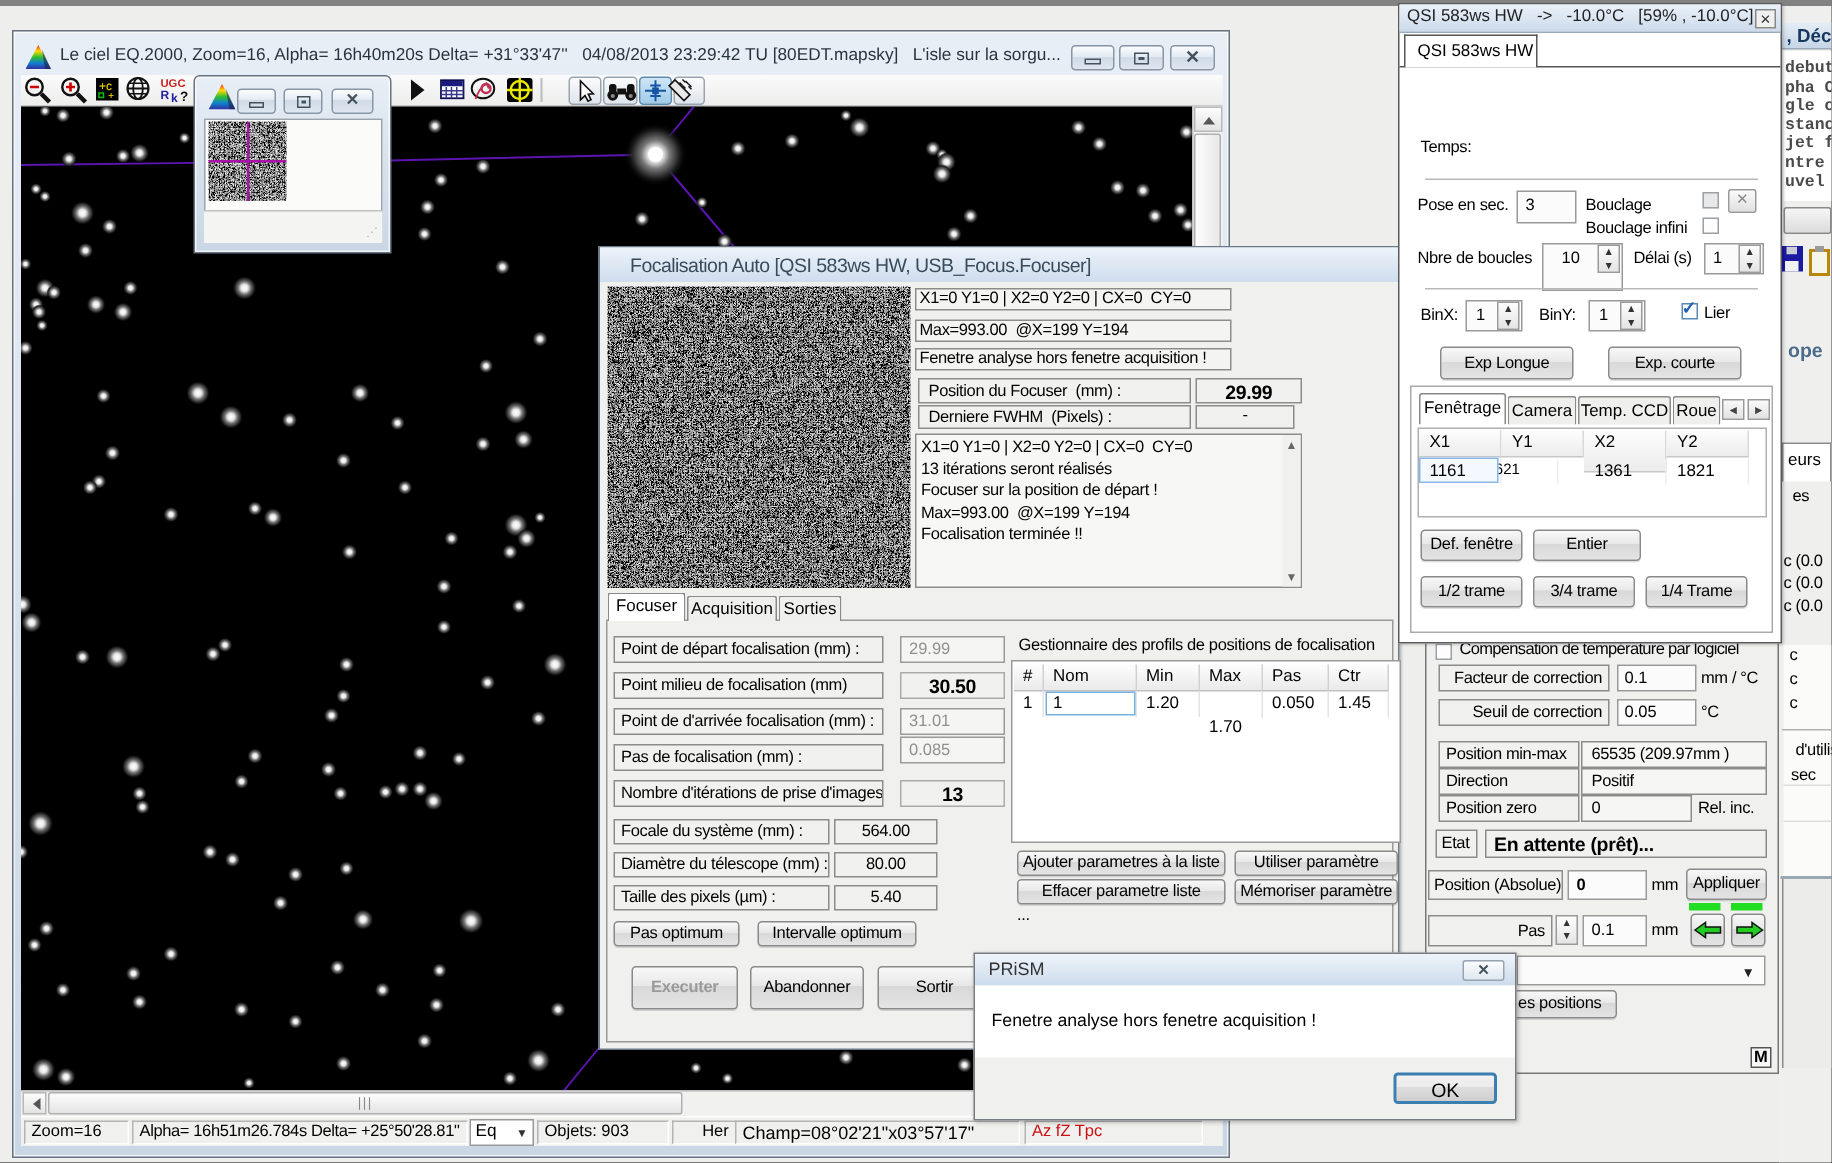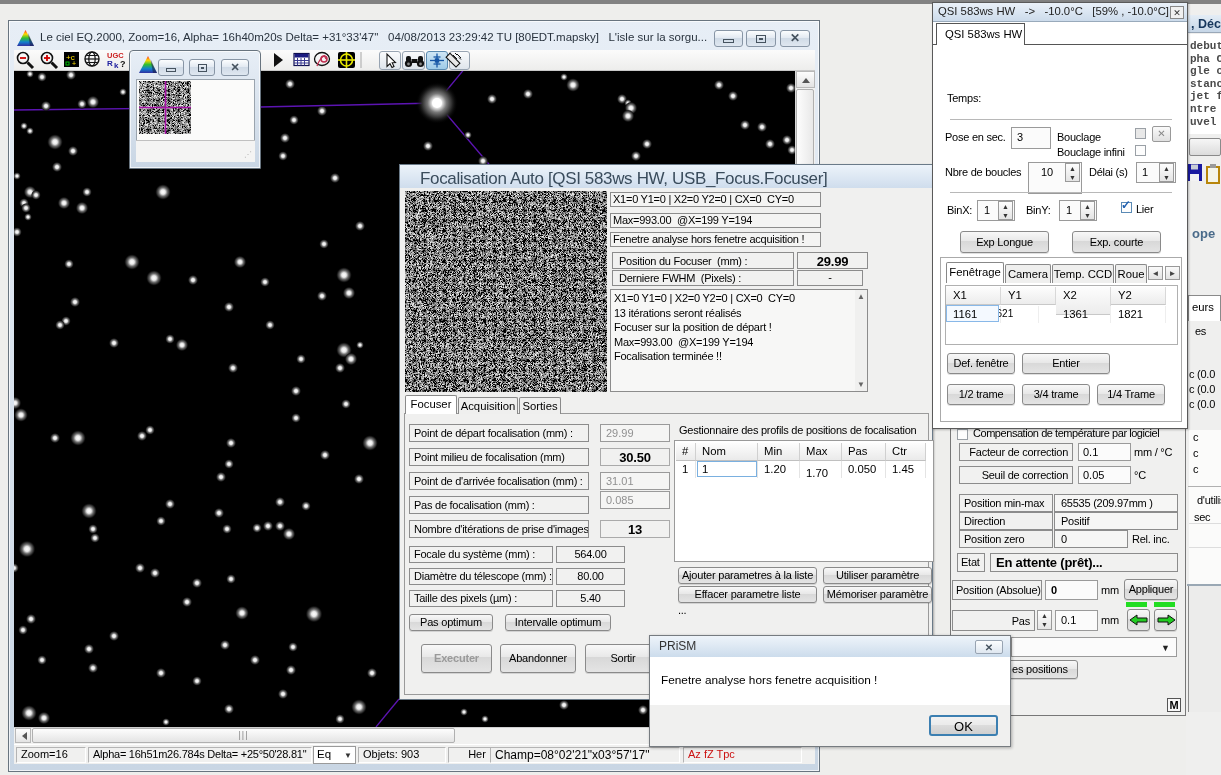--- a/index.html
+++ b/index.html
@@ -411,21 +411,21 @@
 <div class="btn" style="left:1154px;top:609px;width:23px;height:22px;padding-top:3px"><svg width="20" height="14" xmlns="http://www.w3.org/2000/svg">
       <polygon points="19,7 12,2 12,5 2,5 2,9 12,9 12,12" fill="#22cc22" stroke="#111" stroke-width="1"></polygon>
     </svg></div>
 <div class="inp" style="left:1011px;top:637px;width:166px;height:20px">
     <span style="position:absolute;right:6px;top:5px;font-size:9px;color:#222">▼</span>
   </div>
 <div class="btn" style="left:1008px;top:660px;width:70px;height:19px;padding-top:2px;text-align:left;padding-left:3px">es positions</div>
 <div class="abs" style="left:1167px;top:698px;width:14px;height:14px;border:1px solid #555;background:#f8f8f8;font-size:11px;font-weight:bold;text-align:center;line-height:13px">M</div>
 <div class="abs" style="left:399px;top:164px;width:534px;height:536px;background:#f0f0ef;border:1px solid #6a7a88;box-shadow:1px 1px 2px rgba(0,0,0,.3)"></div>
 <div class="abs" style="left:400px;top:165px;width:532px;height:23px;background:linear-gradient(#ecf3fa,#cfdded)"></div>
-<div class="abs" style="left:420px;top:169px;font-size:17px;letter-spacing:-0.35px;color:#3a4c5c;white-space:nowrap">Focalisation Auto [QSI 583ws HW, USB_Focus.Focuser]</div>
+<div class="abs" style="left:420px;top:169px;font-size:13px;letter-spacing:-0.35px;color:#3a4c5c;white-space:nowrap">Focalisation Auto [QSI 583ws HW, USB_Focus.Focuser]</div>
 <svg class="abs" style="left:405px;top:191px" width="202" height="201" xmlns="http://www.w3.org/2000/svg">
 <filter id="nz2" x="0" y="0" width="100%" height="100%">
       <feTurbulence type="turbulence" baseFrequency="0.9" numOctaves="3" seed="7"></feTurbulence>
       <feColorMatrix type="matrix" values="1.9 0 0 0 -0.33 1.9 0 0 0 -0.33 1.9 0 0 0 -0.33 0 0 0 0 1"></feColorMatrix>
     </filter>
 <rect width="202" height="201" filter="url(#nz2)"></rect>
   </svg>
 <div class="field" style="left:610px;top:192px;width:211px;height:15px;background:#f4f4f3;padding:0 0 0 2px">X1=0 Y1=0 | X2=0 Y2=0 | CX=0&nbsp; CY=0</div>
 <div class="field" style="left:610px;top:213px;width:211px;height:15px;background:#f4f4f3;padding:0 0 0 2px">Max=993.00&nbsp; @X=199 Y=194</div>
 <div class="field" style="left:610px;top:232px;width:211px;height:15px;background:#f4f4f3;padding:0 0 0 2px">Fenetre analyse hors fenetre acquisition !</div>
@@ -467,21 +467,21 @@
 <div class="abs" style="left:674px;top:440px;width:260px;height:122px;background:#fff;border:1px solid #9a9a9a"></div>
 <div class="abs" style="left:676px;top:443px;width:20px;height:18px;background:linear-gradient(#fdfdfd,#eaeaea);border-right:1px solid #d0d0d0;border-bottom:1px solid #c0c0c0;font-size:11.3px;padding:2px 0 0 6px">#</div>
 <div class="abs" style="left:696px;top:443px;width:62px;height:18px;background:linear-gradient(#fdfdfd,#eaeaea);border-right:1px solid #d0d0d0;border-bottom:1px solid #c0c0c0;font-size:11.3px;padding:2px 0 0 6px">Nom</div>
 <div class="abs" style="left:758px;top:443px;width:42px;height:18px;background:linear-gradient(#fdfdfd,#eaeaea);border-right:1px solid #d0d0d0;border-bottom:1px solid #c0c0c0;font-size:11.3px;padding:2px 0 0 6px">Min</div>
 <div class="abs" style="left:800px;top:443px;width:42px;height:18px;background:linear-gradient(#fdfdfd,#eaeaea);border-right:1px solid #d0d0d0;border-bottom:1px solid #c0c0c0;font-size:11.3px;padding:2px 0 0 6px">Max</div>
 <div class="abs" style="left:842px;top:443px;width:44px;height:18px;background:linear-gradient(#fdfdfd,#eaeaea);border-right:1px solid #d0d0d0;border-bottom:1px solid #c0c0c0;font-size:11.3px;padding:2px 0 0 6px">Pas</div>
 <div class="abs" style="left:886px;top:443px;width:40px;height:18px;background:linear-gradient(#fdfdfd,#eaeaea);border-right:1px solid #d0d0d0;border-bottom:1px solid #c0c0c0;font-size:11.3px;padding:2px 0 0 6px">Ctr</div>
 <div class="abs" style="left:676px;top:461px;width:20px;height:17px;font-size:11.3px;padding:2px 0 0 6px;border-right:1px solid #e4e4e4">1</div>
 <div class="abs" style="left:696px;top:461px;width:62px;height:17px;font-size:11.3px;padding:2px 0 0 6px;border-right:1px solid #e4e4e4">1</div>
 <div class="abs" style="left:758px;top:461px;width:42px;height:17px;font-size:11.3px;padding:2px 0 0 6px;border-right:1px solid #e4e4e4">1.20</div>
-<div class="abs" style="left:800px;top:461px;width:42px;height:17px;font-size:11.3px;padding:6px 0 0 6px;border-right:1px solid #e4e4e4">1.70</div>
+<div class="abs" style="left:800px;top:461px;width:42px;height:17px;font-size:11.3px;padding:18px 0 0 6px;border-right:1px solid #e4e4e4">1.70</div>
 <div class="abs" style="left:842px;top:461px;width:44px;height:17px;font-size:11.3px;padding:2px 0 0 6px;border-right:1px solid #e4e4e4">0.050</div>
 <div class="abs" style="left:886px;top:461px;width:40px;height:17px;font-size:11.3px;padding:2px 0 0 6px;border-right:1px solid #e4e4e4">1.45</div>
 <div class="abs" style="left:697px;top:461px;width:60px;height:16px;border:1px solid #7ab0e0"></div>
 <div class="btn" style="left:678px;top:567px;width:139px;height:17px;padding-top:1px">Ajouter parametres à la liste</div>
 <div class="btn" style="left:823px;top:567px;width:109px;height:17px;padding-top:1px">Utiliser paramètre</div>
 <div class="btn" style="left:678px;top:586px;width:139px;height:17px;padding-top:1px">Effacer parametre liste</div>
 <div class="btn" style="left:823px;top:586px;width:109px;height:17px;padding-top:1px">Mémoriser paramètre</div>
 <div class="lbl" style="left:678px;top:604px">...</div>
 <div class="abs" style="left:932px;top:2px;width:256px;height:427px;background:#fff;border:1px solid #5a5a5a;box-shadow:1px 1px 2px rgba(0,0,0,.25)"></div>
 <div class="abs" style="left:933px;top:3px;width:254px;height:19px;background:linear-gradient(#eaf1f9,#ccdbeb);border-bottom:1px solid #9ab">
@@ -531,21 +531,21 @@
 <div class="abs" style="left:1056px;top:287px;width:55px;height:28px;background:linear-gradient(#fdfdfd,#ececec);border-right:1px solid #d8d8d8;border-bottom:1px solid #c8c8c8;font-size:11.3px;padding:2px 0 0 7px">X2</div>
 <div class="abs" style="left:1111px;top:287px;width:55px;height:18px;background:linear-gradient(#fdfdfd,#ececec);border-right:1px solid #d8d8d8;border-bottom:1px solid #c8c8c8;font-size:11.3px;padding:2px 0 0 7px">Y2</div>
 <div class="abs" style="left:946px;top:306px;width:55px;height:17px;font-size:11.3px;padding:2px 0 0 7px;border-right:1px solid #eee">1161</div>
 <div class="abs" style="left:984px;top:306px;width:55px;height:17px;font-size:10px;padding:2px 0 0 7px;border-right:1px solid #eee">1621</div>
 <div class="abs" style="left:1056px;top:306px;width:55px;height:17px;font-size:11.3px;padding:2px 0 0 7px;border-right:1px solid #eee">1361</div>
 <div class="abs" style="left:1111px;top:306px;width:55px;height:17px;font-size:11.3px;padding:2px 0 0 7px;border-right:1px solid #eee">1821</div>
 <div class="abs" style="left:946px;top:305px;width:53px;height:17px;border:1px solid #88b8e8;background:#f4f9ff">
     <span style="position:absolute;left:6px;top:2px;font-size:11.3px">1161</span>
   </div>
 <div class="btn" style="left:947px;top:353px;width:68px;height:21px;padding-top:3px">Def. fenêtre</div>
-<div class="btn" style="left:1022px;top:353px;width:88px;height:21px;padding-top:3px">Entier</div>
+<div class="btn" style="left:1022px;top:353px;width:72px;height:21px;padding-top:3px">Entier</div>
 <div class="btn" style="left:947px;top:384px;width:68px;height:21px;padding-top:3px">1/2 trame</div>
 <div class="btn" style="left:1022px;top:384px;width:68px;height:21px;padding-top:3px">3/4 trame</div>
 <div class="btn" style="left:1097px;top:384px;width:68px;height:21px;padding-top:3px">1/4 Trame</div>
 <div class="abs" style="left:649px;top:635px;width:362px;height:112px;background:#f0f0ef;border:1px solid #767b80;box-shadow:1px 1px 3px rgba(0,0,0,.3)"></div>
 <div class="abs" style="left:650px;top:636px;width:360px;height:21px;background:linear-gradient(#eef4fa,#ccdcec)">
     <span style="position:absolute;left:9px;top:3px;font-size:12px;color:#333">PRiSM</span>
   </div>
 <div class="abs" style="left:975px;top:640px;width:28px;height:14px;border:1px solid #98a4b2;border-radius:2px;background:linear-gradient(#fbfdfe,#dfe7f0);font-size:10px;font-weight:bold;text-align:center;line-height:13px;color:#46535f">✕</div>
 <div class="abs" style="left:650px;top:657px;width:360px;height:48px;background:#fff"></div>
 <div class="abs" style="left:661px;top:673px;font-size:11.8px;color:#000;white-space:nowrap">Fenetre analyse hors fenetre acquisition !</div>

